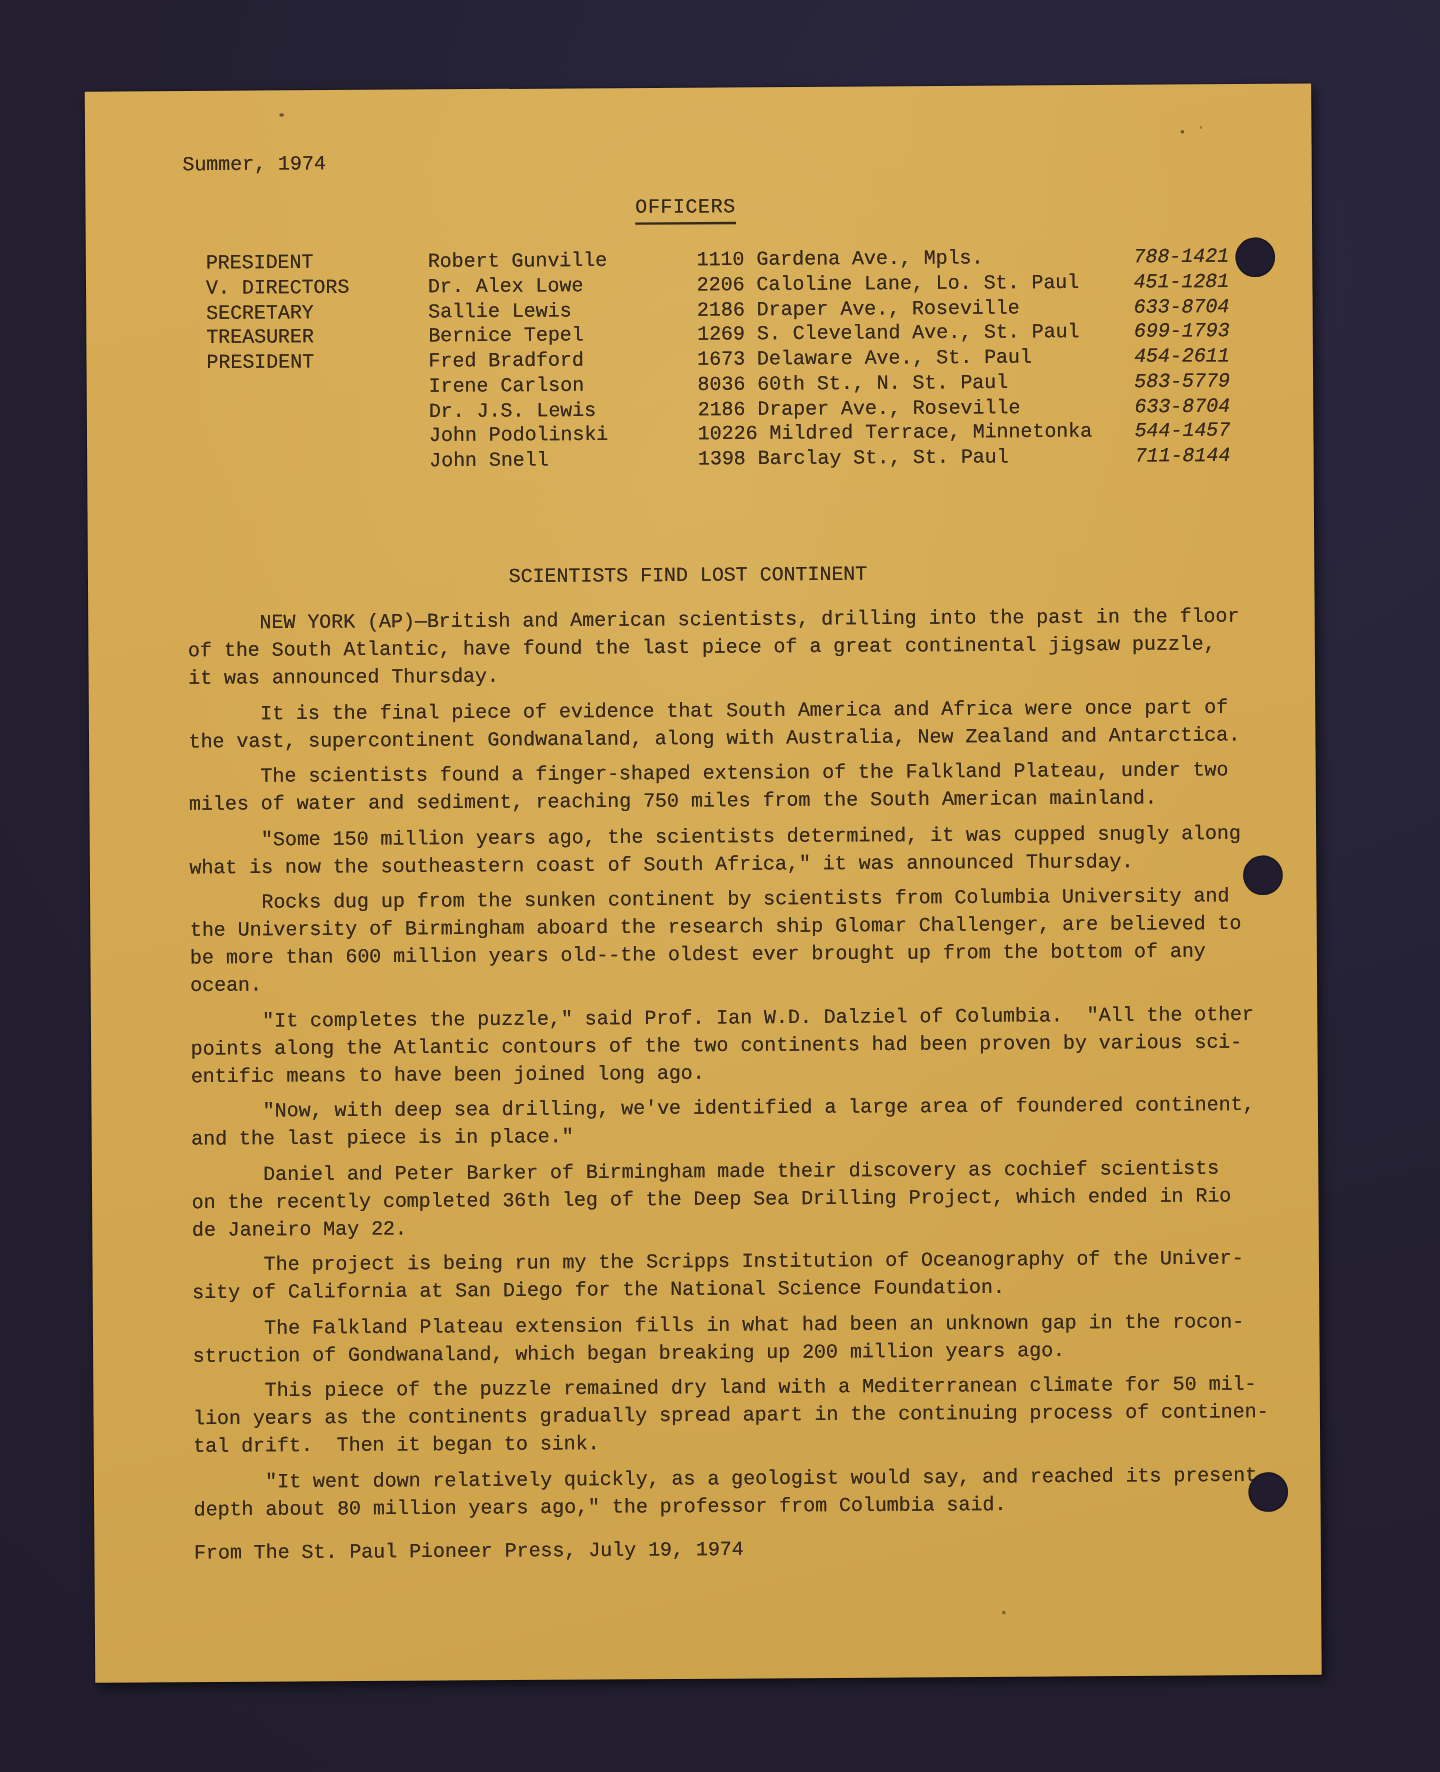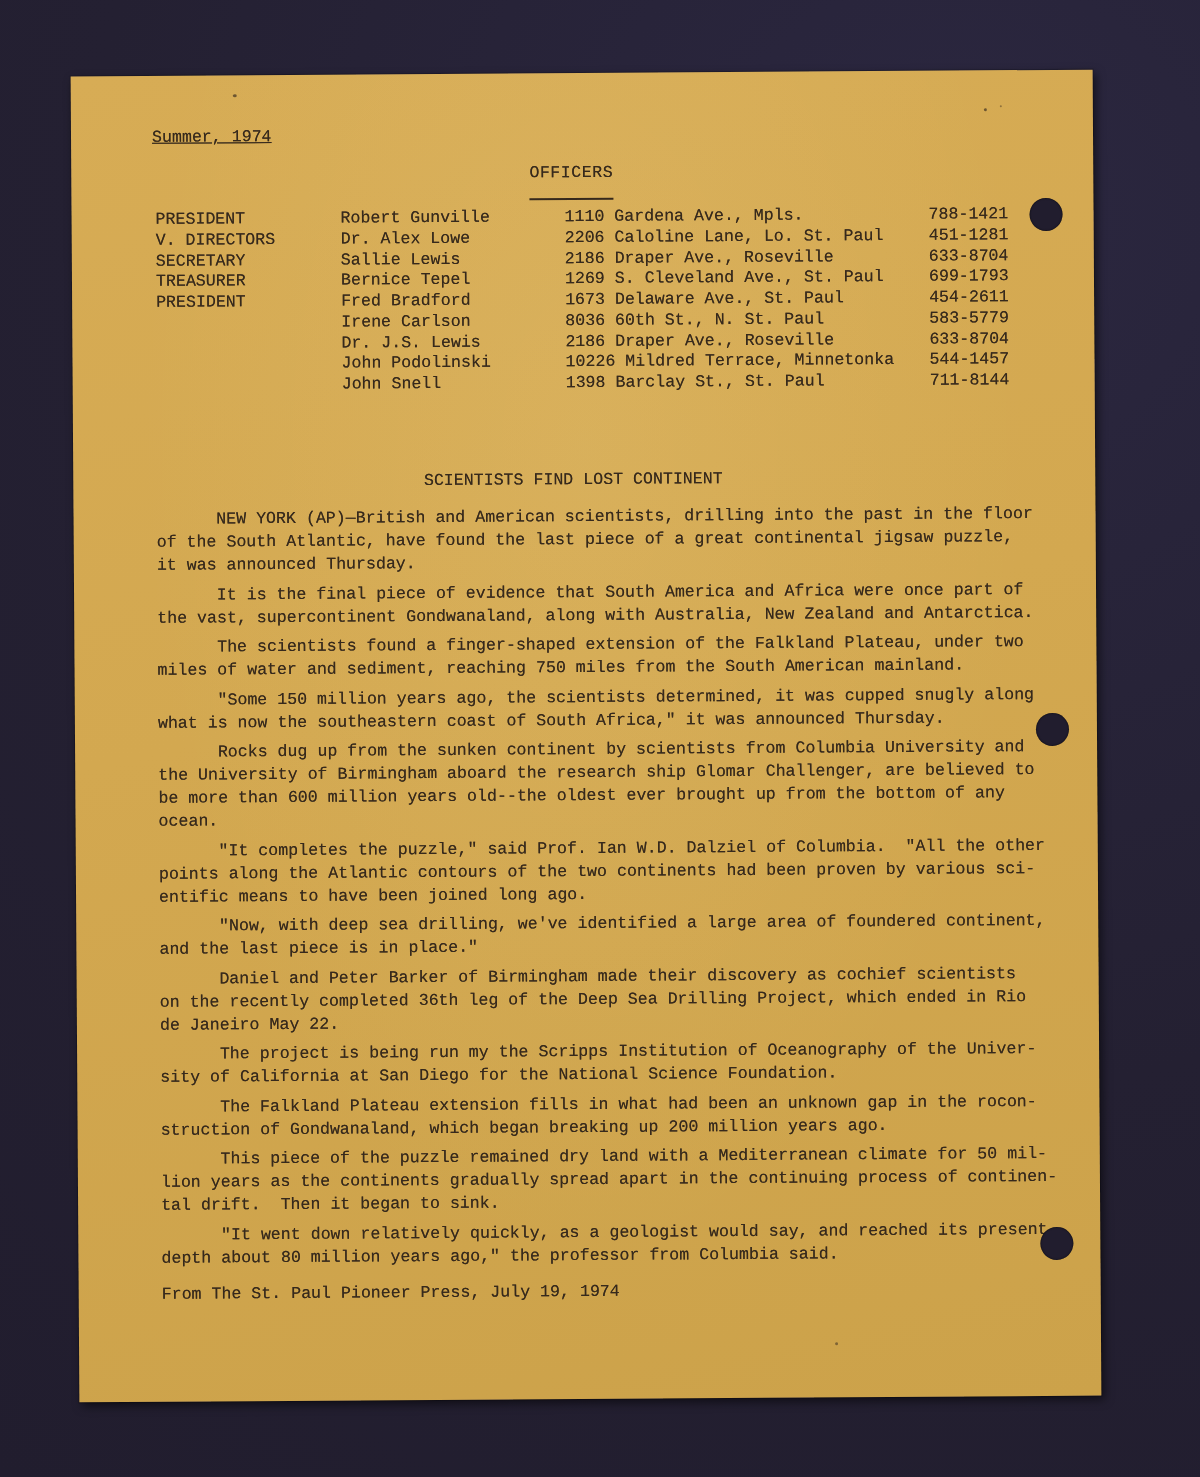--- a/index.html
+++ b/index.html
@@ -16,31 +16,31 @@
     transform:rotate(-0.38deg);
     box-shadow:3px 4px 10px rgba(0,0,0,0.55), 0 0 0 1px rgba(0,0,0,0.18);
   }
   .ink{
     color:#36291c;
     text-shadow:0 0 0.5px rgba(54,41,28,0.75);
     font-size:16.6px;
     line-height:23px;
     white-space:pre;
   }
-  .date-line{position:absolute;left:81px;top:50px;text-decoration:underline;}
+  .date-line{position:absolute;left:81px;top:50px;}
   .center-line{position:absolute;left:0;top:0;width:100%;text-align:center;padding-right:22px;box-sizing:border-box;}
   .officers-heading-wrap{top:88px;}
-  .officers-heading{display:inline-block;border-bottom:2px solid #36291c;padding-bottom:14px;letter-spacing:0.5px;}
+  .officers-heading{display:inline-block;border-bottom:2px solid #36291c;padding-bottom:1px;letter-spacing:0.5px;}
   .officers-table{position:absolute;left:84px;top:134px;width:930px;}
   .officer-row{display:flex;line-height:20.75px;font-size:16.6px;}
   .officer-row > div{white-space:pre;overflow:visible;}
-  .cell-role{width:185px;flex:none;}
+  .cell-role{width:185px;flex:none;margin-left:16px;}
   .cell-name{width:224px;flex:none;}
   .cell-address{width:364px;flex:none;}
-  .cell-phone{flex:1;}
+  .cell-phone{flex:1;font-style:italic;}
   .article-title-wrap{top:395px;}
   .article-body{position:absolute;left:83px;top:432px;width:940px;}
   .para{margin:0 0 6.5px 0;white-space:pre-wrap;}
   .footer-line{position:absolute;left:83px;top:1207px;}
   .punch-hole{position:absolute;width:33px;height:33px;border-radius:50%;background:#211d2e;box-shadow:inset 0 0 2px rgba(0,0,0,0.8);}
   .hole-1{left:958px;top:128px;}
   .hole-2{left:961px;top:643px;}
   .hole-3{left:962px;top:1157px;}
   .speck{position:absolute;border-radius:50%;background:#4a3a26;opacity:0.75;}
   .speck-a{left:162px;top:19px;width:4px;height:3px;}

